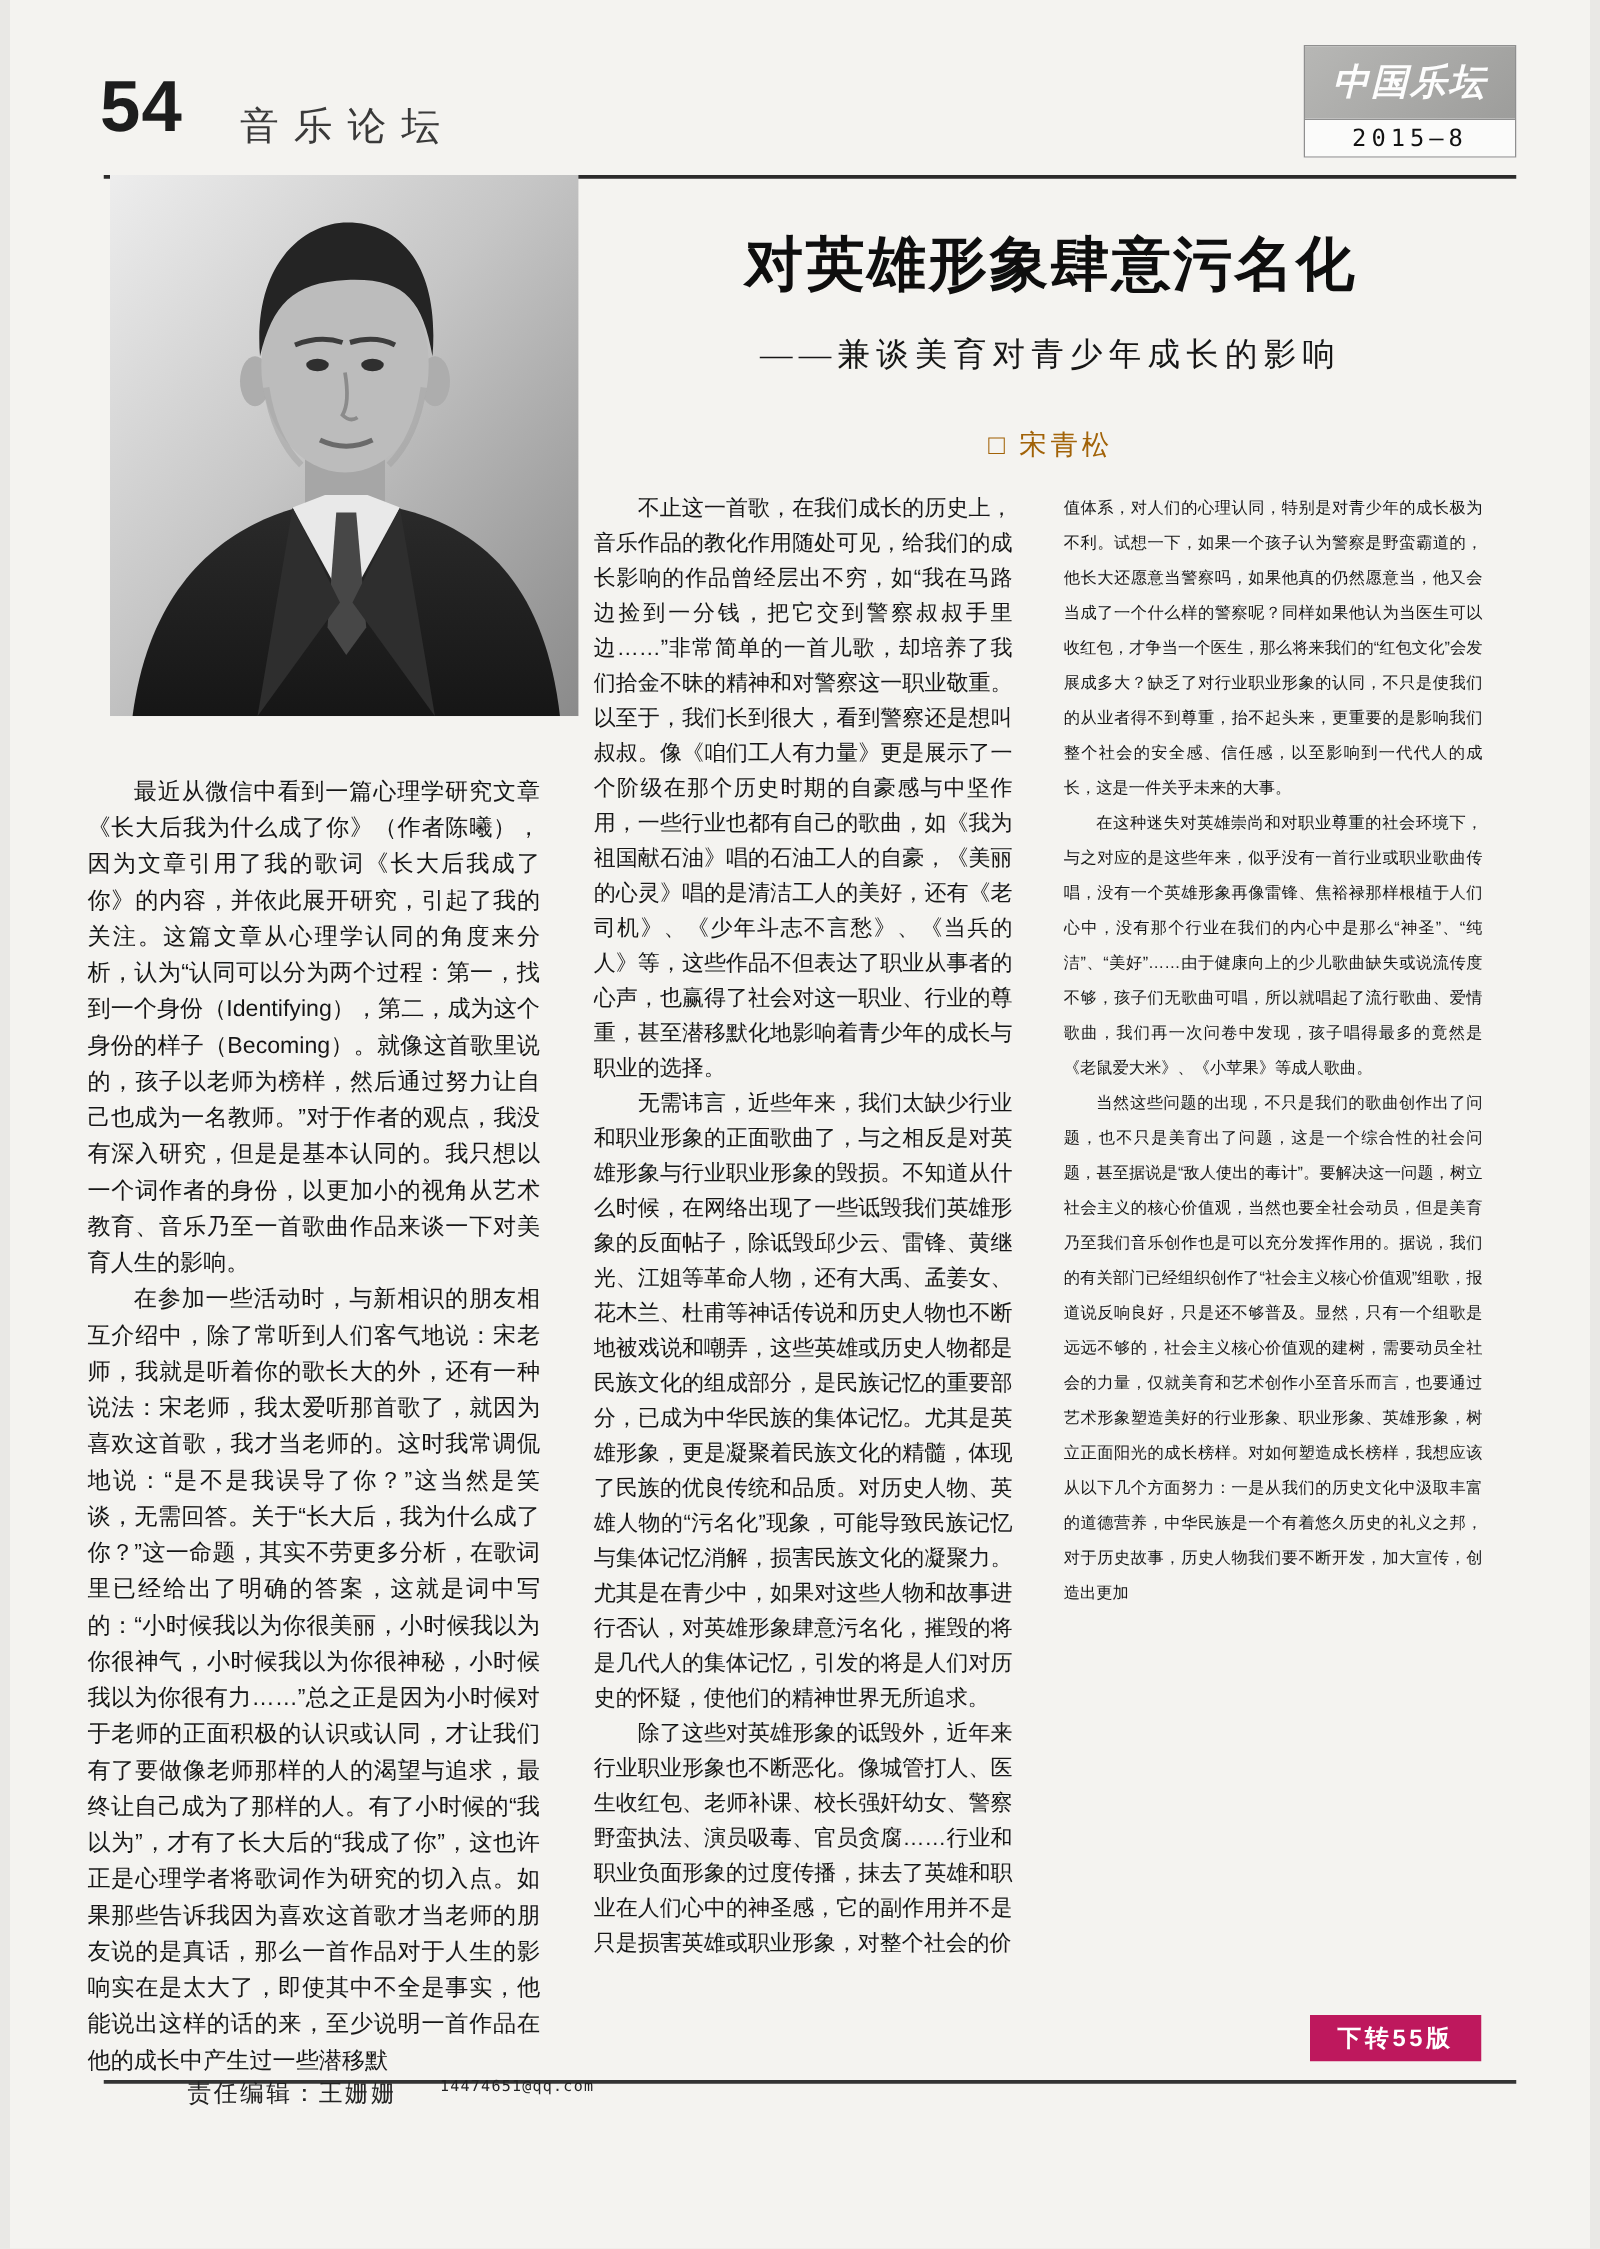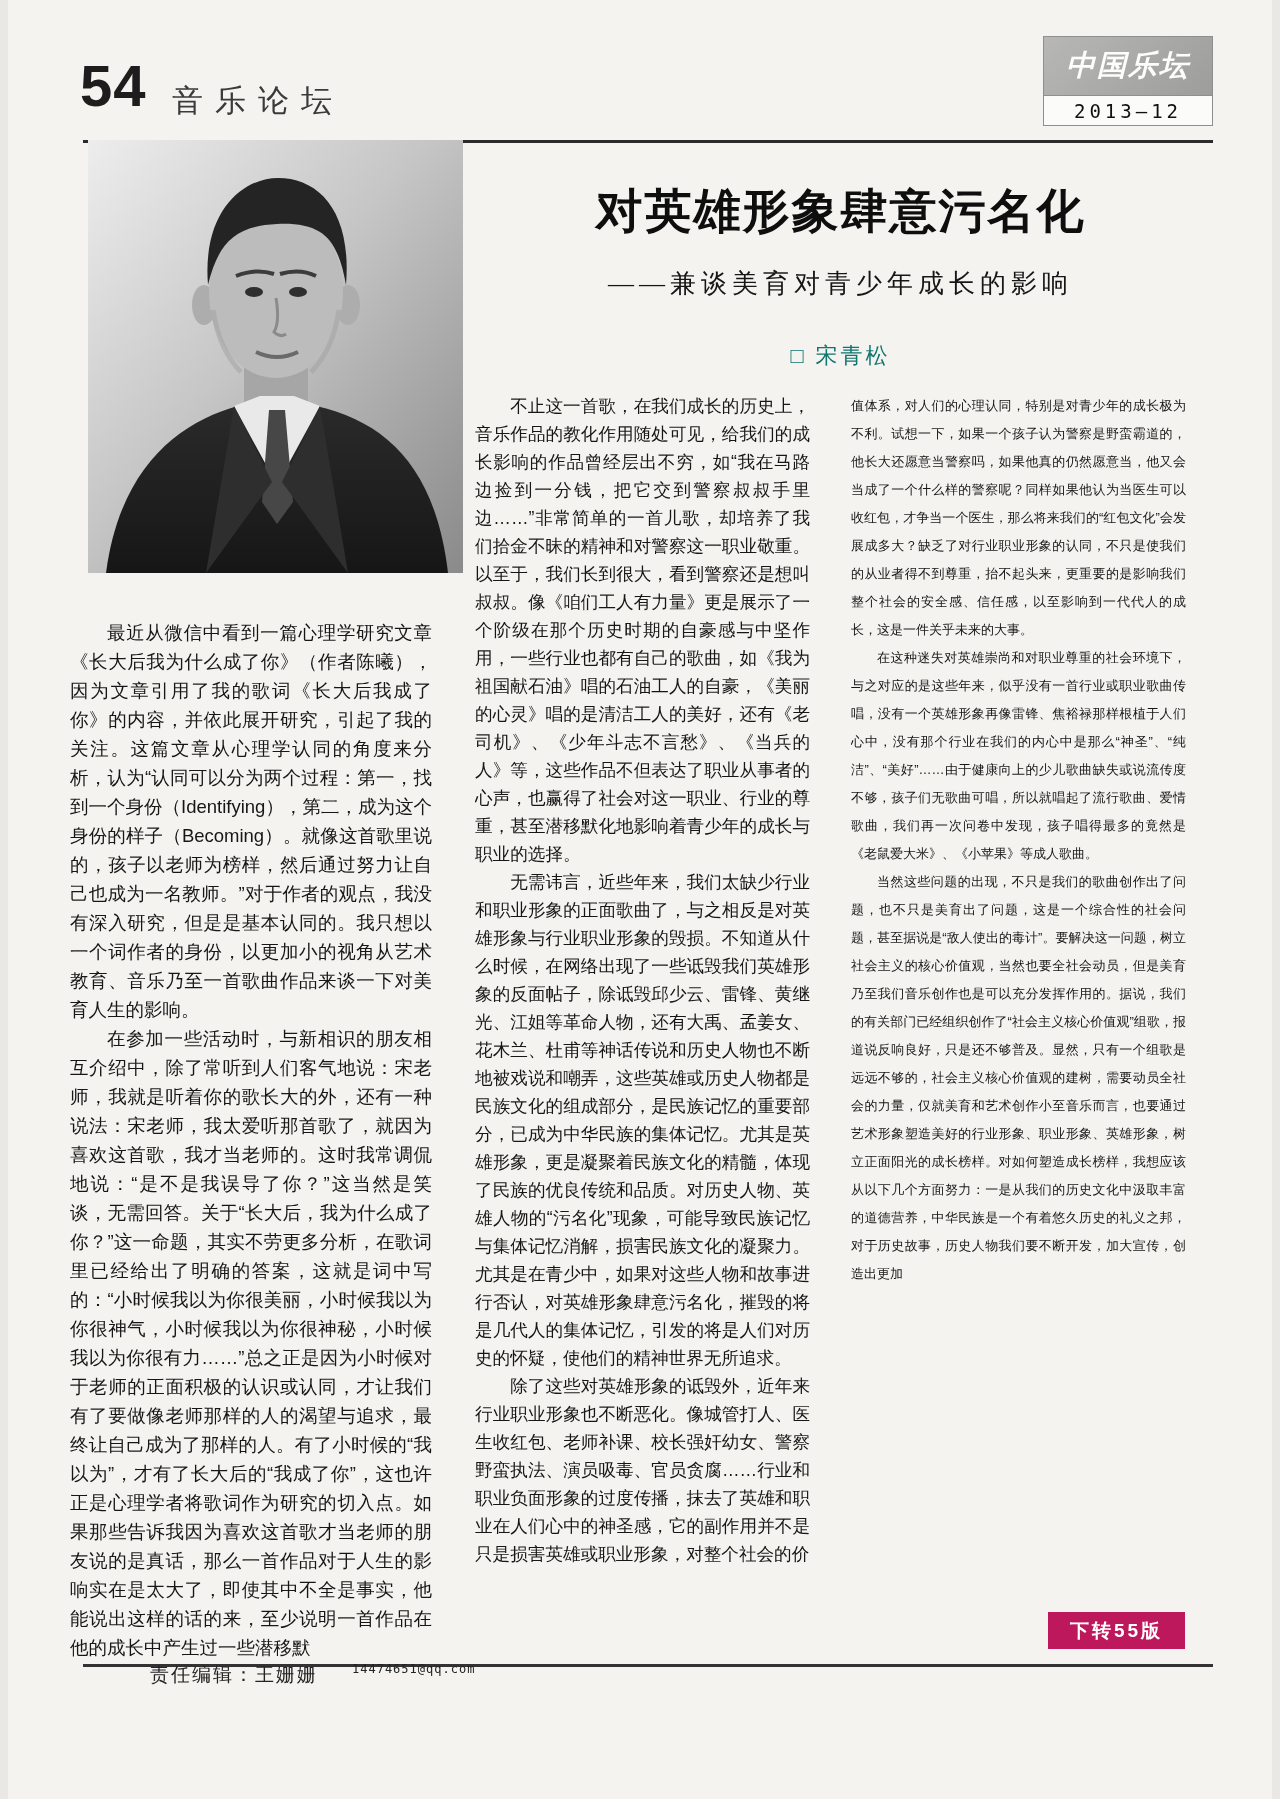--- a/index.html
+++ b/index.html
@@ -2,42 +2,42 @@
 <html><head>
 <meta charset="utf-8">
 <style>
   * { margin:0; padding:0; box-sizing:border-box; }
   html,body { background:#e9e8e5; }
   body { font-family:"Liberation Sans", sans-serif; color:#1b1b1b; }
   .page{ position:relative; width:1264px; height:1799px; background:#f4f3f0; overflow:hidden; margin:0 auto; }
 
   
   .page-number{ position:absolute; left:72px; top:52px; font-size:58px; font-weight:700; color:#1d1d1d; letter-spacing:1px; }
-  .section-title{ position:absolute; left:164px; top:80px; font-size:31px; color:#3a3a3a; letter-spacing:12px; }
+  .section-title{ position:absolute; left:184px; top:80px; font-size:31px; color:#3a3a3a; letter-spacing:12px; }
   .header-rule{ position:absolute; left:75px; top:140px; width:1130px; height:3px; background:#2b2b2b; }
 
   .masthead{ position:absolute; left:1035px; top:36px; width:170px; height:90px; border:1px solid #8f8f8f; background:#fff; }
   .masthead-brand{ height:58px; background:linear-gradient(135deg,#b7b7b5,#9d9d9b); color:#fdfdfd;
       display:flex; align-items:center; justify-content:center; font-family:"Liberation Serif", serif;
       font-size:29px; font-style:italic; font-weight:700; letter-spacing:2px; transform:none; }
   .masthead-issue{ height:30px; background:#fbfbfa; border-top:1px solid #8f8f8f; color:#111;
       display:flex; align-items:center; justify-content:center; font-family:"DejaVu Sans Mono", monospace;
       font-size:19px; letter-spacing:4px; }
 
   
   .photo{ position:absolute; left:80px; top:140px; width:375px; height:433px; overflow:hidden; filter:grayscale(100%); }
   .photo svg{ display:block; width:100%; height:100%; }
 
   
   .headline{ position:absolute; left:460px; top:180px; width:745px; text-align:center;
       font-family:"Liberation Serif", serif; font-weight:900; font-size:47px; color:#0e0e0e; letter-spacing:2px; }
   .subhead{ position:absolute; left:460px; top:266px; width:745px; text-align:center;
       font-family:"Liberation Serif", serif; font-size:26px; color:#161616; letter-spacing:5px; }
   .byline{ position:absolute; left:460px; top:341px; width:745px; text-align:center;
-      font-family:"Liberation Serif", serif; font-size:22px; color:#0f766e; letter-spacing:3px; }
+      font-family:"Liberation Serif", serif; font-size:22px; color:#a16207; letter-spacing:3px; }
 
   
   .col{ position:absolute; text-align:justify; color:#161616; }
   .col .para{ text-indent:2em; }
   .col .para.cont{ text-indent:0; }
   .col-1{ left:62px;  top:618px; width:362px; font-size:18.5px; line-height:29px; height:1042px; overflow:hidden; }
   .col-2{ left:467px; top:392px; width:335px; font-size:17.6px; line-height:28px; height:1270px; overflow:hidden; }
   .col-3{ left:843px; top:392px; width:335px; font-size:13px; line-height:28px; height:1222px; overflow:hidden; }
 
   
@@ -50,21 +50,21 @@
 </style>
 </head>
 <body>
 
 <div class="page">
 
   <div class="page-number">54</div>
   <div class="section-title">音乐论坛</div>
   <div class="masthead">
     <div class="masthead-brand">中国乐坛</div>
-    <div class="masthead-issue">2013—12</div>
+    <div class="masthead-issue">2015—8</div>
   </div>
   <div class="header-rule"></div>
 
   <div class="photo">
     <svg viewBox="0 0 375 433" xmlns="http://www.w3.org/2000/svg">
       <defs>
         <linearGradient id="pbg" x1="0" y1="0" x2="1" y2="1">
           <stop offset="0" stop-color="#ededeb"></stop>
           <stop offset="0.45" stop-color="#c6c6c4"></stop>
           <stop offset="1" stop-color="#8a8a88"></stop>

